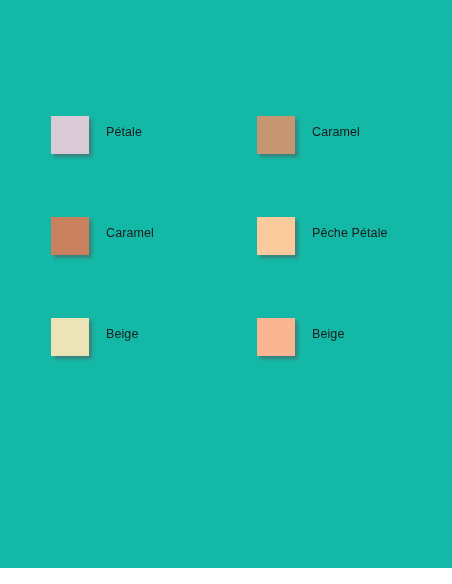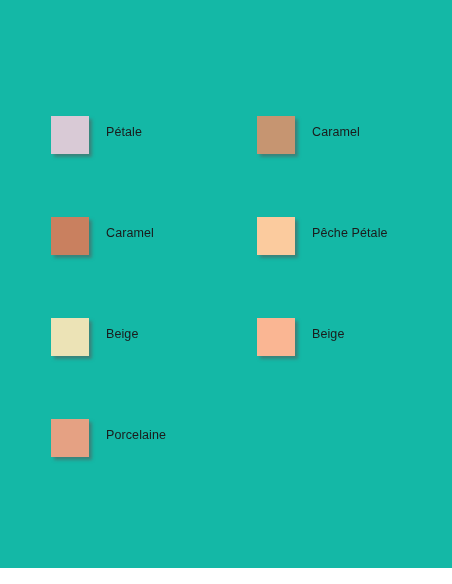--- a/index.html
+++ b/index.html
@@ -82,21 +82,17 @@
     <div class="swatch-item">
       <span class="swatch-chip" style="background: rgb(236, 227, 182);"></span>
       <span class="swatch-label">Beige</span>
     </div>
 
     <div class="swatch-item">
       <span class="swatch-chip" style="background: rgb(250, 182, 147);"></span>
       <span class="swatch-label">Beige</span>
     </div>
 
-    <div class="swatch-item">
-      <span class="swatch-chip" style="background: rgb(229, 161, 131);"></span>
-      <span class="swatch-label">Porcelaine</span>
-    </div>
 
     <div class="swatch-item empty"></div>
 
   </div>
 </div>
 
 </body></html>

